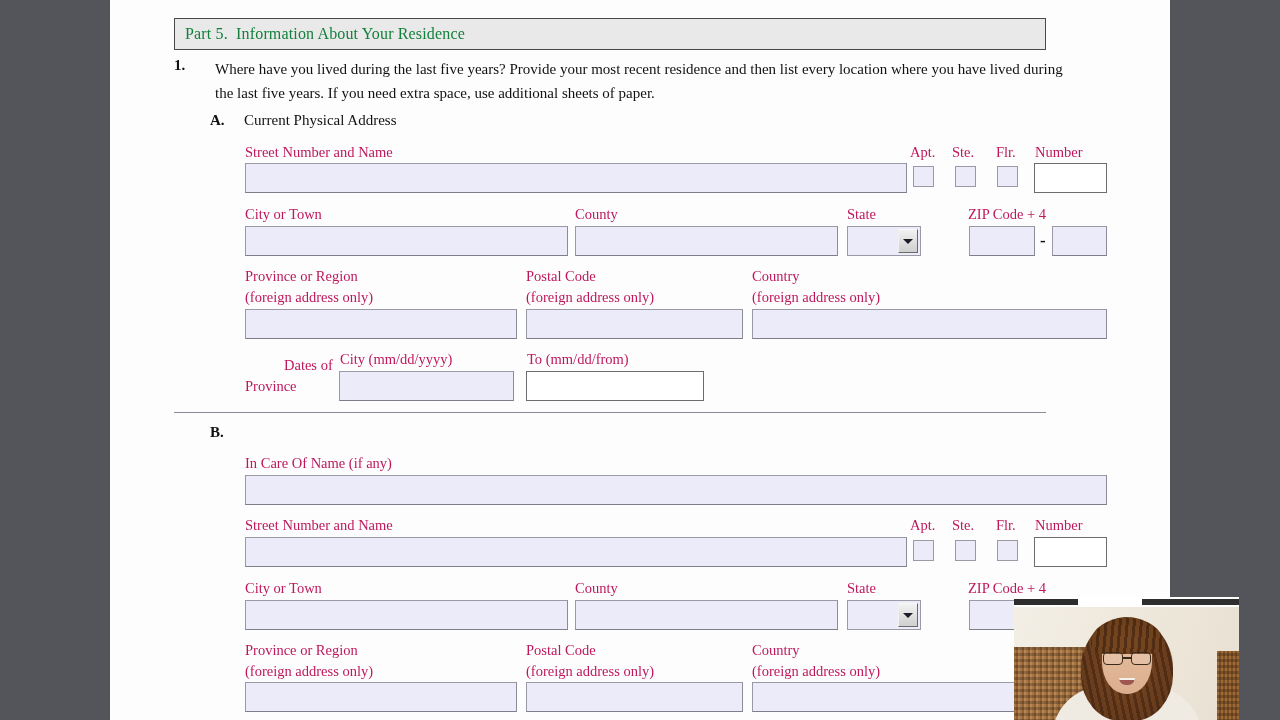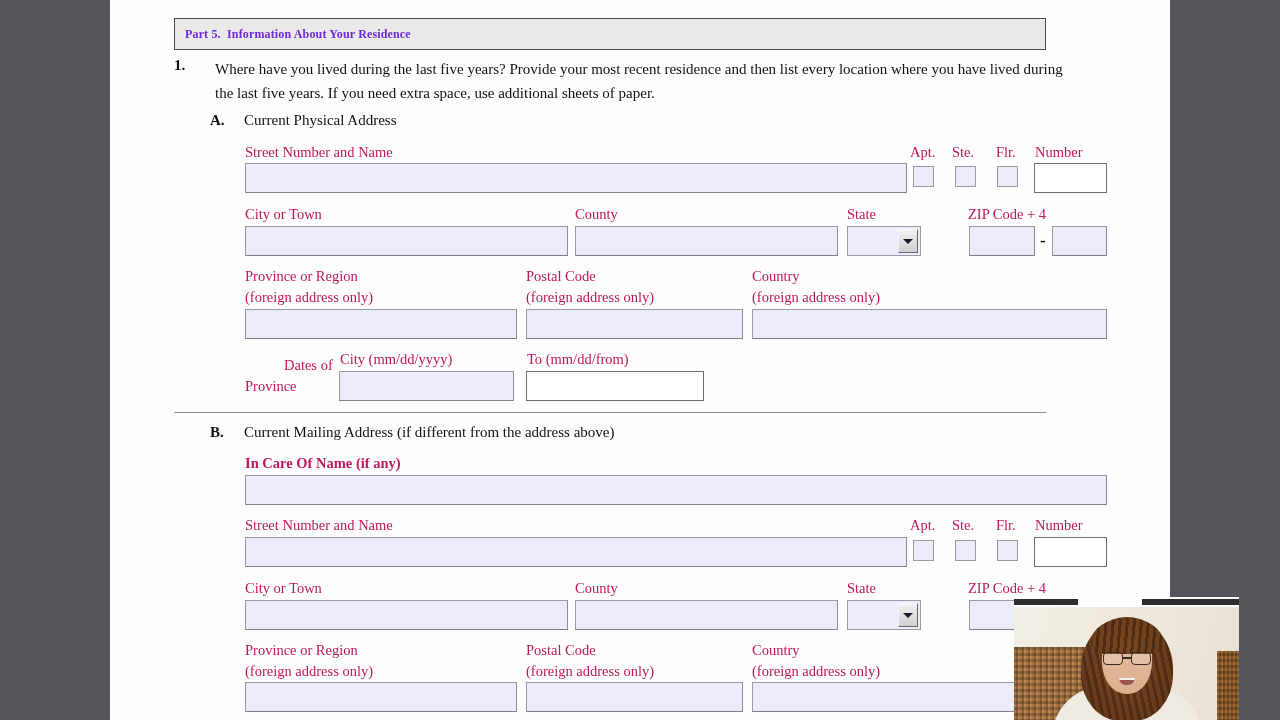--- a/index.html
+++ b/index.html
@@ -36,23 +36,23 @@
     top: 18px;
     width: 872px;
     height: 32px;
     background: #e9e9e9;
     border: 1.5px solid #4a4a4a;
     display: flex;
     align-items: center;
     padding-left: 10px;
   }
   .part-header-text {
-    font-size: 12px;
-    font-weight: bold;
-    color: #6d28d9;
+    font-size: 16px;
+    font-weight: normal;
+    color: #15803d;
     letter-spacing: 0.15px;
     white-space: pre;
   }
 
   
   .question-row {
     position: absolute;
     left: 64px;
     top: 57px;
     width: 900px;
@@ -377,23 +377,22 @@
 
     <span class="lbl" style="left:230px; top:349px;">City (mm/dd/yyyy)</span>
     <div class="fld" style="left:229px; top:371px; width:175px; height:30px;"></div>
 
     <span class="lbl" style="left:417px; top:349px;">To (mm/dd/from)</span>
     <div class="fld white" style="left:416px; top:371px; width:178px; height:30px;"></div>
 
     <div class="divider" style="top:412px;"></div>
 
     <span class="sub-letter" style="left:100px; top:424px;">B.</span>
-    <span class="sub-title" style="left:134px; top:424px;">Current Mailing Address (if different from the address above)</span>
-
-    <span class="lbl" style="left:135px; top:453px;font-weight:bold;">In Care Of Name (if any)</span>
+
+    <span class="lbl" style="left:135px; top:453px;">In Care Of Name (if any)</span>
     <div class="fld" style="left:135px; top:475px; width:862px; height:30px;"></div>
 
     <span class="lbl" style="left:135px; top:515px;">Street Number and Name</span>
     <div class="fld" style="left:135px; top:537px; width:662px; height:30px;"></div>
 
     <span class="lbl" style="left:800px; top:515px;">Apt.</span>
     <div class="chk" style="left:803px; top:540px;"></div>
 
     <span class="lbl" style="left:842px; top:515px;">Ste.</span>
     <div class="chk" style="left:845px; top:540px;"></div>

